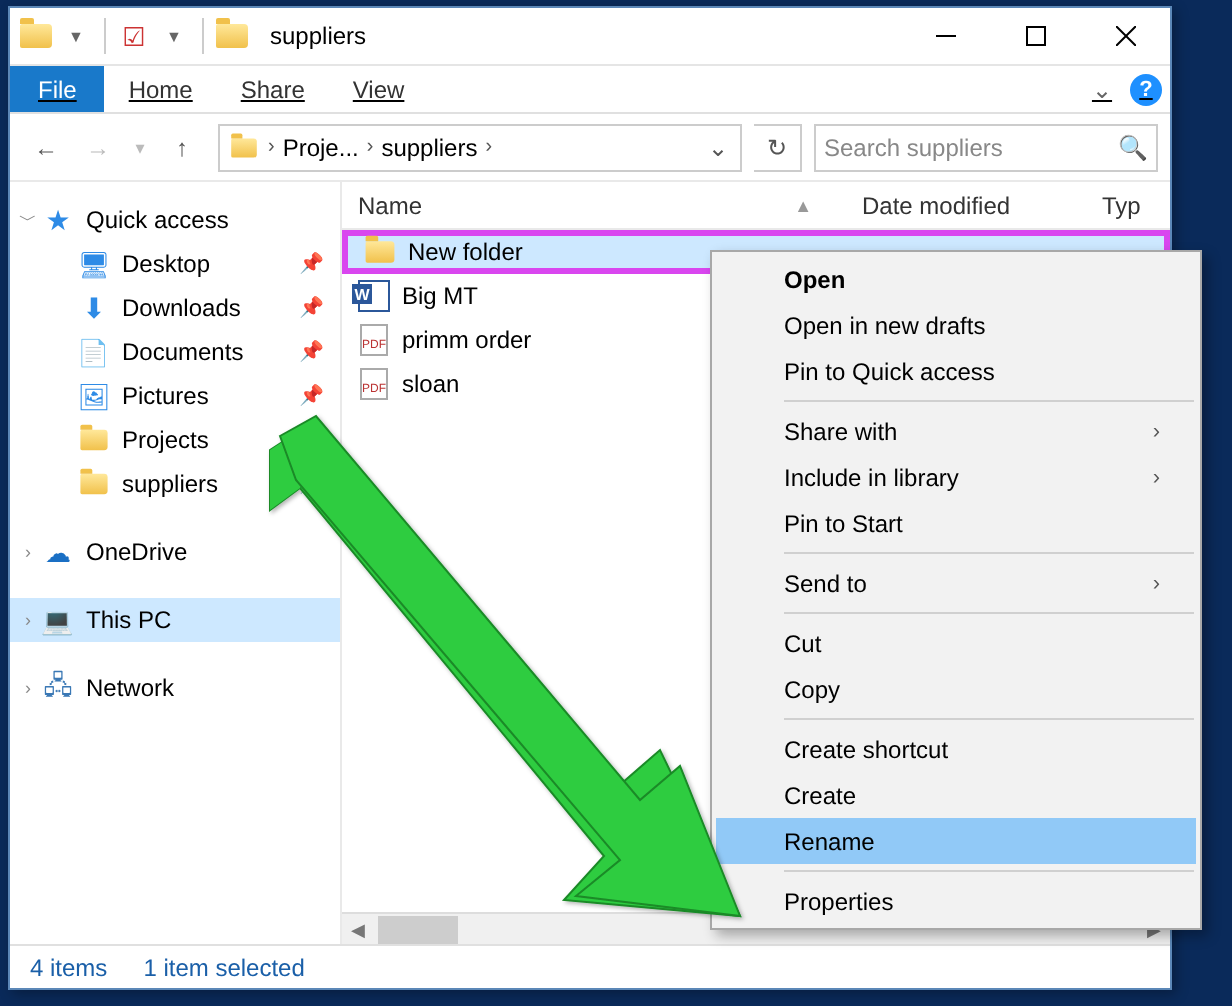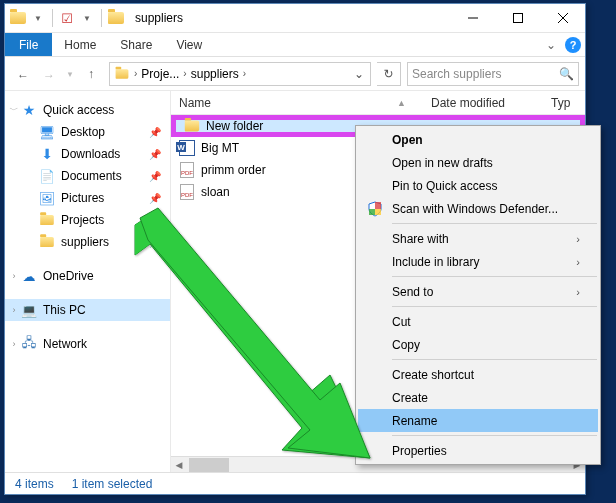--- a/index.html
+++ b/index.html
@@ -11,21 +11,21 @@
   .titlebar .qat { display: flex; align-items: center; gap: 2px; padding-left: 4px; }
   .qat-icon { width: 18px; height: 18px; display: flex; align-items: center; justify-content: center; }
   .folder-glyph { width: 16px; height: 12px; background: linear-gradient(#ffe89a,#f1c14b); border-radius: 1px 2px 2px 1px; position: relative; }
   .folder-glyph::before { content:""; position:absolute; top:-3px; left:0; width:7px; height:3px; background:#f1c14b; border-radius:1px 1px 0 0;}
   .qat-sep { width:1px; height:18px; background:#ccc; margin:0 3px; }
   .titlebar .title { padding-left: 10px; color: #000; flex: 1; }
   .winbtns { display: flex; }
   .winbtn { width: 45px; height: 28px; display: flex; align-items: center; justify-content: center; }
 
   
-  .ribbon { height: 24px; background: #fff; display: flex; align-items: stretch; border-bottom: 1px solid #e0e0e0; }
+  .ribbon { height: 24px; background: #fff; display: flex; align-items: stretch; border-bottom: 1px solid #e0e0e0; text-decoration: underline; }
   .ribbon .tab { padding: 4px 12px; color: #333; display:flex; align-items:center; }
   .ribbon .tab.file { background: #1979ca; color: #fff; padding: 4px 14px; }
   .ribbon .spacer { flex: 1; }
   .ribbon .help { width: 24px; display:flex; align-items:center; justify-content:center; }
   .help-circle { width:16px;height:16px;border-radius:50%;background:#1e90ff;color:#fff;display:flex;align-items:center;justify-content:center;font-weight:bold;font-size:11px;}
   .rib-expand { width:20px; display:flex; align-items:center; justify-content:center; color:#666;}
 
   
   .navbar { height: 34px; display: flex; align-items: center; padding: 0 6px; gap: 2px; border-bottom:1px solid #e9e9e9; }
   .navbtn { width: 24px; height: 24px; display: flex; align-items: center; justify-content: center; color: #555; }
@@ -63,21 +63,21 @@
   
   .listpane { flex:1; display:flex; flex-direction:column; }
   .colhead { height: 24px; display:flex; align-items:center; border-bottom:1px solid #e9e9e9; color:#333; position:relative;}
   .colhead .col { padding:0 8px; border-right:1px solid transparent; }
   .colhead .col.name { width: 252px; display:flex; align-items:center; }
   .colhead .col.date { width: 120px; }
   .colhead .col.type { flex:1; }
   .colhead .sort { margin-left:auto; margin-right:8px; font-size:9px; color:#999;}
   .filelist { flex:1; position:relative; }
   .row { height:22px; display:flex; align-items:center; padding-left:8px; gap:6px; }
-  .row.selected { background:#cde8ff; border:5px solid #d946ef; }
+  .row.selected { background:#cde8ff; border:3px solid #d946ef; }
   .row .fname { }
   .word-ic { width:16px;height:16px;background:#fff;border:1px solid #2b579a;position:relative;}
   .word-ic::before{content:"W";position:absolute;left:-4px;top:1px;width:10px;height:10px;background:#2b579a;color:#fff;font-size:8px;font-weight:bold;display:flex;align-items:center;justify-content:center;}
   .pdf-ic { width:14px;height:16px;border:1px solid #aaa; background:#fff; position:relative; font-size:6px; color:#b33; display:flex; align-items:flex-end; justify-content:center; padding-bottom:1px;}
   .pdf-ic::after{content:"PDF";}
   .hscroll { height:16px; background:#f0f0f0; border-top:1px solid #ddd; display:flex; align-items:center;}
   .hscroll .thumb { width:40px; height:14px; background:#cdcdcd; margin-left:2px;}
   .hscroll .arr { width:16px; text-align:center; color:#777; font-size:9px;}
 
   
@@ -286,40 +286,30 @@
   <div class="status">
     <span>4 items</span>
     <span>1 item selected</span>
   </div>
 </div>
 
 <div class="ctxmenu">
   <div class="ctxitem bold">Open</div>
   <div class="ctxitem">Open in new drafts</div>
   <div class="ctxitem">Pin to Quick access</div>
-  <div class="ctxitem">
-    <span class="cicon">
-      <svg class="shield" viewBox="0 0 16 16">
-          <path d="M8 1 L14 3 V8 C14 12 8 15 8 15 C8 15 2 12 2 8 V3 Z" fill="#fff" stroke="#1e6fd6" stroke-width="1"></path>
-          <rect x="8" y="1" width="6" height="7" fill="#d44" opacity="0.8"></rect>
-          <rect x="2" y="8" width="6" height="6" fill="#3a3" opacity="0.8"></rect>
-          <rect x="8" y="8" width="6" height="6" fill="#fc3" opacity="0.8"></rect>
-        </svg>
-    </span>
-    <span>Scan with Windows Defender...</span>
-  </div>
   <div class="ctxsep"></div>
   <div class="ctxitem">
       <span>Share with</span>
       <span class="sub">›</span>
     </div>
   <div class="ctxitem">
       <span>Include in library</span>
       <span class="sub">›</span>
     </div>
+  <div class="ctxitem">Pin to Start</div>
   <div class="ctxsep"></div>
   <div class="ctxitem">
       <span>Send to</span>
       <span class="sub">›</span>
     </div>
   <div class="ctxsep"></div>
   <div class="ctxitem">Cut</div>
   <div class="ctxitem">Copy</div>
   <div class="ctxsep"></div>
   <div class="ctxitem">Create shortcut</div>

